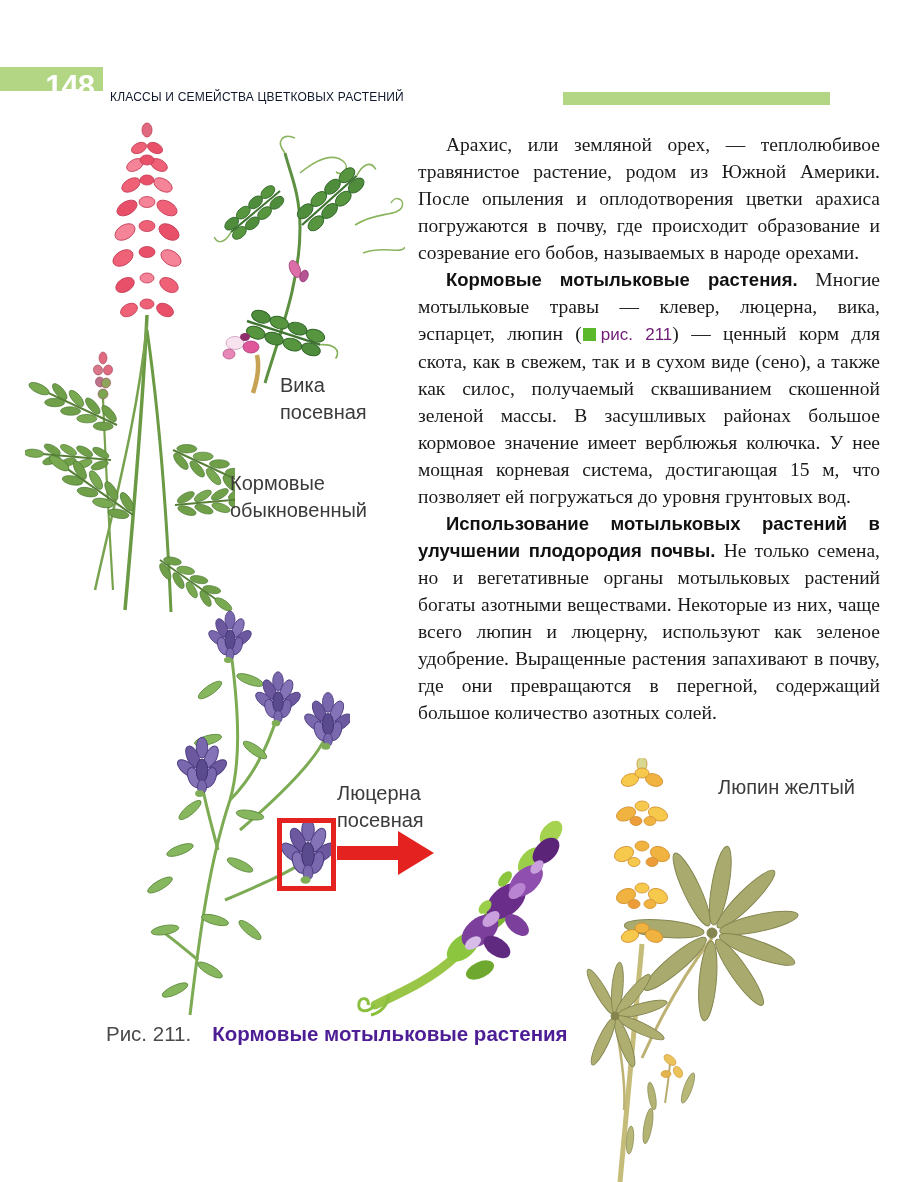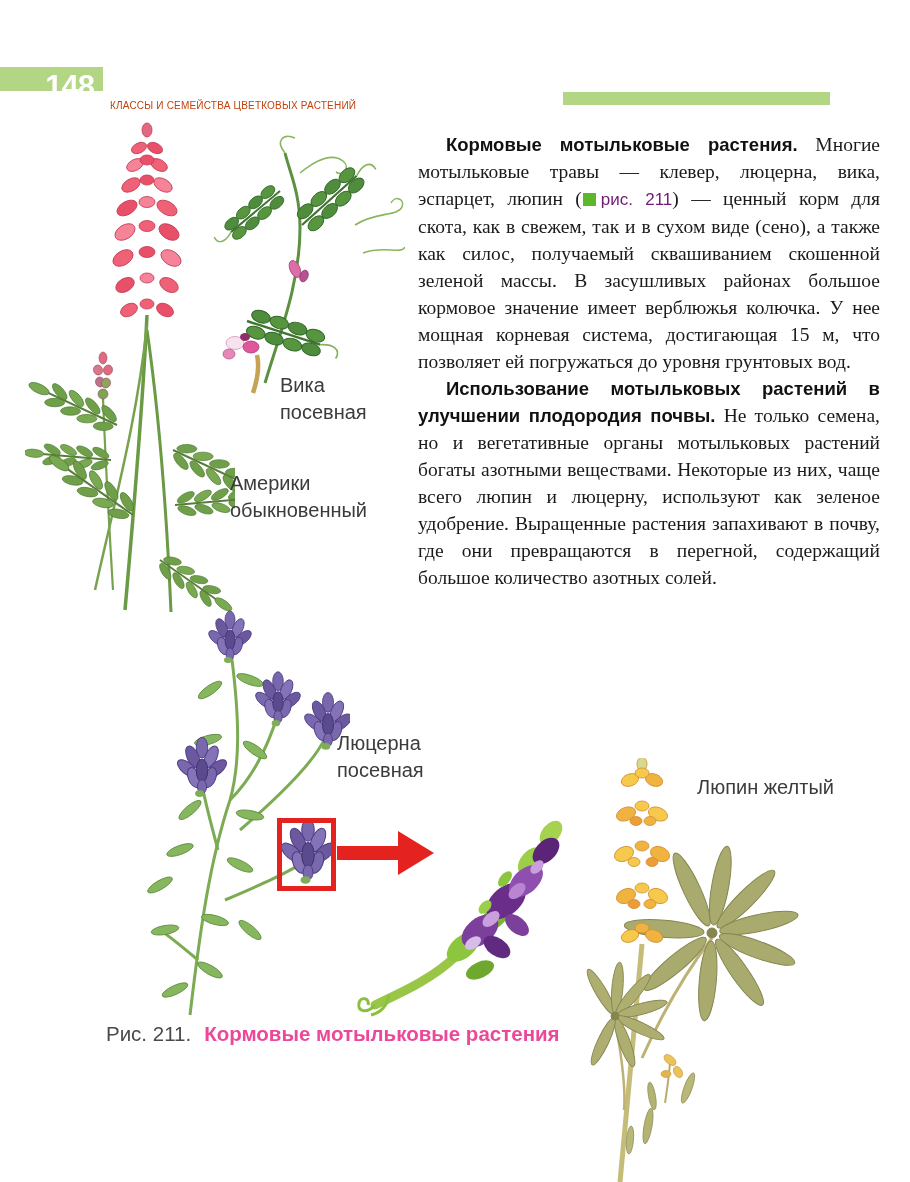--- a/index.html
+++ b/index.html
@@ -10,22 +10,22 @@
   }
   
   .page-badge{
     position:absolute;left:0;top:67px;width:103px;height:24px;
     background:#b3d685;color:#ffffff;
     font-family:"Liberation Sans",sans-serif;font-weight:bold;font-size:31px;
     line-height:40px;text-align:right;padding-right:9px;box-sizing:border-box;
     letter-spacing:-1px;
   }
   .header-title{
-    position:absolute;left:110px;top:100px;width:420px;
-    font-size:10px;color:#c2410c;letter-spacing:0.2px;
+    position:absolute;left:110px;top:90px;width:420px;
+    font-size:12px;color:#0f172a;letter-spacing:0.2px;
   }
   .header-bar{
     position:absolute;left:563px;top:92px;width:267px;height:13px;
     background:#b3d685;
   }
   
   .article{
     position:absolute;left:418px;top:131px;width:462px;
     font-family:"Liberation Serif",serif;font-size:19.5px;line-height:27px;
     color:#1a1a1a;text-align:justify;
@@ -47,36 +47,37 @@
   
   .plant-label{
     position:absolute;font-size:20px;line-height:27px;color:#3b3b3b;
     font-family:"Liberation Sans",sans-serif;
   }
   
   .caption{
     position:absolute;left:106px;top:1022px;font-size:20.5px;
     font-family:"Liberation Sans",sans-serif;color:#4a4a4a;
   }
-  .caption b{color:#ec4899;margin-left:13px;}
+  .caption b{color:#4c1d95;margin-left:21px;}
   
   .illus{position:absolute;}
   .red-box{
     position:absolute;left:277px;top:818px;width:59px;height:73px;
     border:5px solid #e42321;box-sizing:border-box;background:transparent;
   }
 </style>
 </head>
 <body>
 
 <div class="page-badge">148</div>
 <div class="header-title">КЛАССЫ И СЕМЕЙСТВА ЦВЕТКОВЫХ РАСТЕНИЙ</div>
 <div class="header-bar"></div>
 
 <div class="article">
+  <p>Арахис, или земляной орех, — теплолюбивое травянистое растение, родом из Южной Америки. После опыления и оплодотворения цветки арахиса погружаются в почву, где происходит образование и созревание его бобов, называемых в народе орехами.</p>
   <p><span class="lead">Кормовые мотыльковые растения.</span><span> Многие мотыльковые травы — клевер, люцерна, вика, эспарцет, люпин (</span><span class="figref"><span class="figref-square"></span><span>рис. 211</span></span><span>) — ценный корм для скота, как в свежем, так и в сухом виде (сено), а также как силос, получаемый сквашиванием скошенной зеленой массы. В засушливых районах большое кормовое значение имеет верблюжья колючка. У нее мощная корневая система, достигающая 15 м, что позволяет ей погружаться до уровня грунтовых вод.</span></p>
   <p><span class="lead">Использование мотыльковых растений в улучшении плодородия почвы.</span><span> Не только семена, но и вегетативные органы мотыльковых растений богаты азотными веществами. Некоторые из них, чаще всего люпин и люцерну, используют как зеленое удобрение. Выращенные растения запахивают в почву, где они превращаются в перегной, содержащий большое количество азотных солей.</span></p>
 </div>
 
 <svg class="illus" style="left:25px;top:120px" width="210" height="500" viewBox="0 0 210 500">
   <defs>
     <g id="pinleaf">
       <path d="M0,0 L86,0" stroke="#567f36" stroke-width="2" fill="none"></path>
       <ellipse cx="12" cy="-7" rx="10" ry="4.2" fill="#6fa049" stroke="#4e7a33" stroke-width="0.7" transform="rotate(-24 12 -7)"></ellipse>
       <ellipse cx="12" cy="7" rx="10" ry="4.2" fill="#6fa049" stroke="#4e7a33" stroke-width="0.7" transform="rotate(24 12 7)"></ellipse>
@@ -322,24 +323,24 @@
   <ellipse cx="82" cy="338" rx="14" ry="3.5" fill="#b3b374" stroke="#8f905a" stroke-width="0.8" transform="rotate(80 82 338)"></ellipse>
   <ellipse cx="78" cy="368" rx="18" ry="4" fill="#b3b374" stroke="#8f905a" stroke-width="0.8" transform="rotate(100 78 368)"></ellipse>
   <ellipse cx="60" cy="382" rx="14" ry="3.5" fill="#b8b878" stroke="#8f905a" stroke-width="0.8" transform="rotate(95 60 382)"></ellipse>
 </svg>
 
 <div class="plant-label" style="left:280px;top:372px">
   <span style="display:block">Вика</span>
   <span style="display:block">посевная</span>
 </div>
 <div class="plant-label" style="left:230px;top:470px">
-  <span style="display:block">Америки</span>
+  <span style="display:block">Кормовые</span>
   <span style="display:block">обыкновенный</span>
 </div>
-<div class="plant-label" style="left:337px;top:730px">
+<div class="plant-label" style="left:337px;top:780px">
   <span style="display:block">Люцерна</span>
   <span style="display:block">посевная</span>
 </div>
-<div class="plant-label" style="left:697px;top:774px">Люпин желтый</div>
+<div class="plant-label" style="left:718px;top:774px">Люпин желтый</div>
 
 <div class="caption">
   <span>Рис. 211.</span><b>Кормовые мотыльковые растения</b>
 </div>
 
 </body></html>

